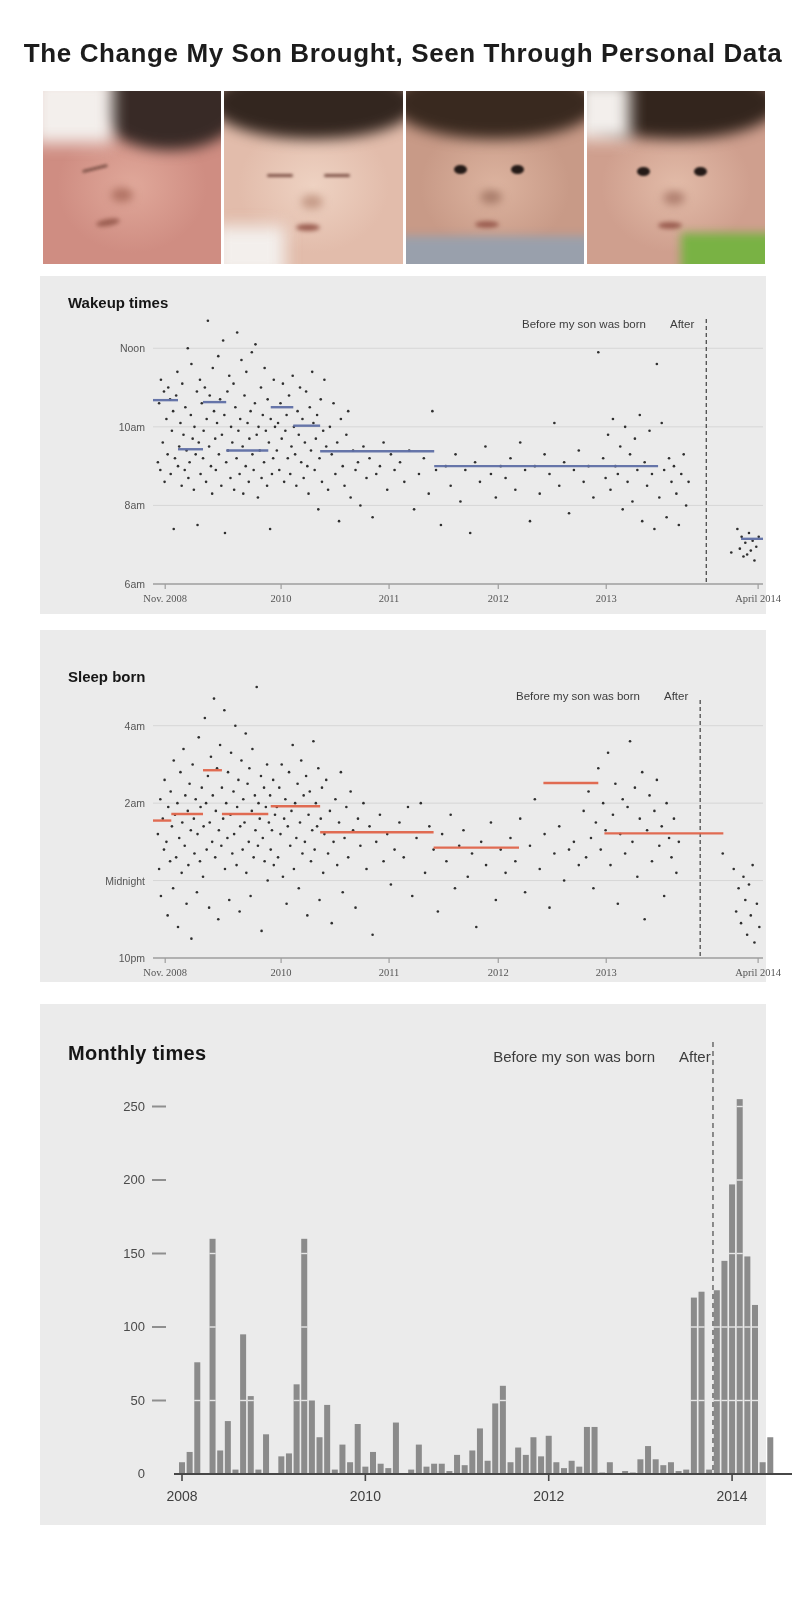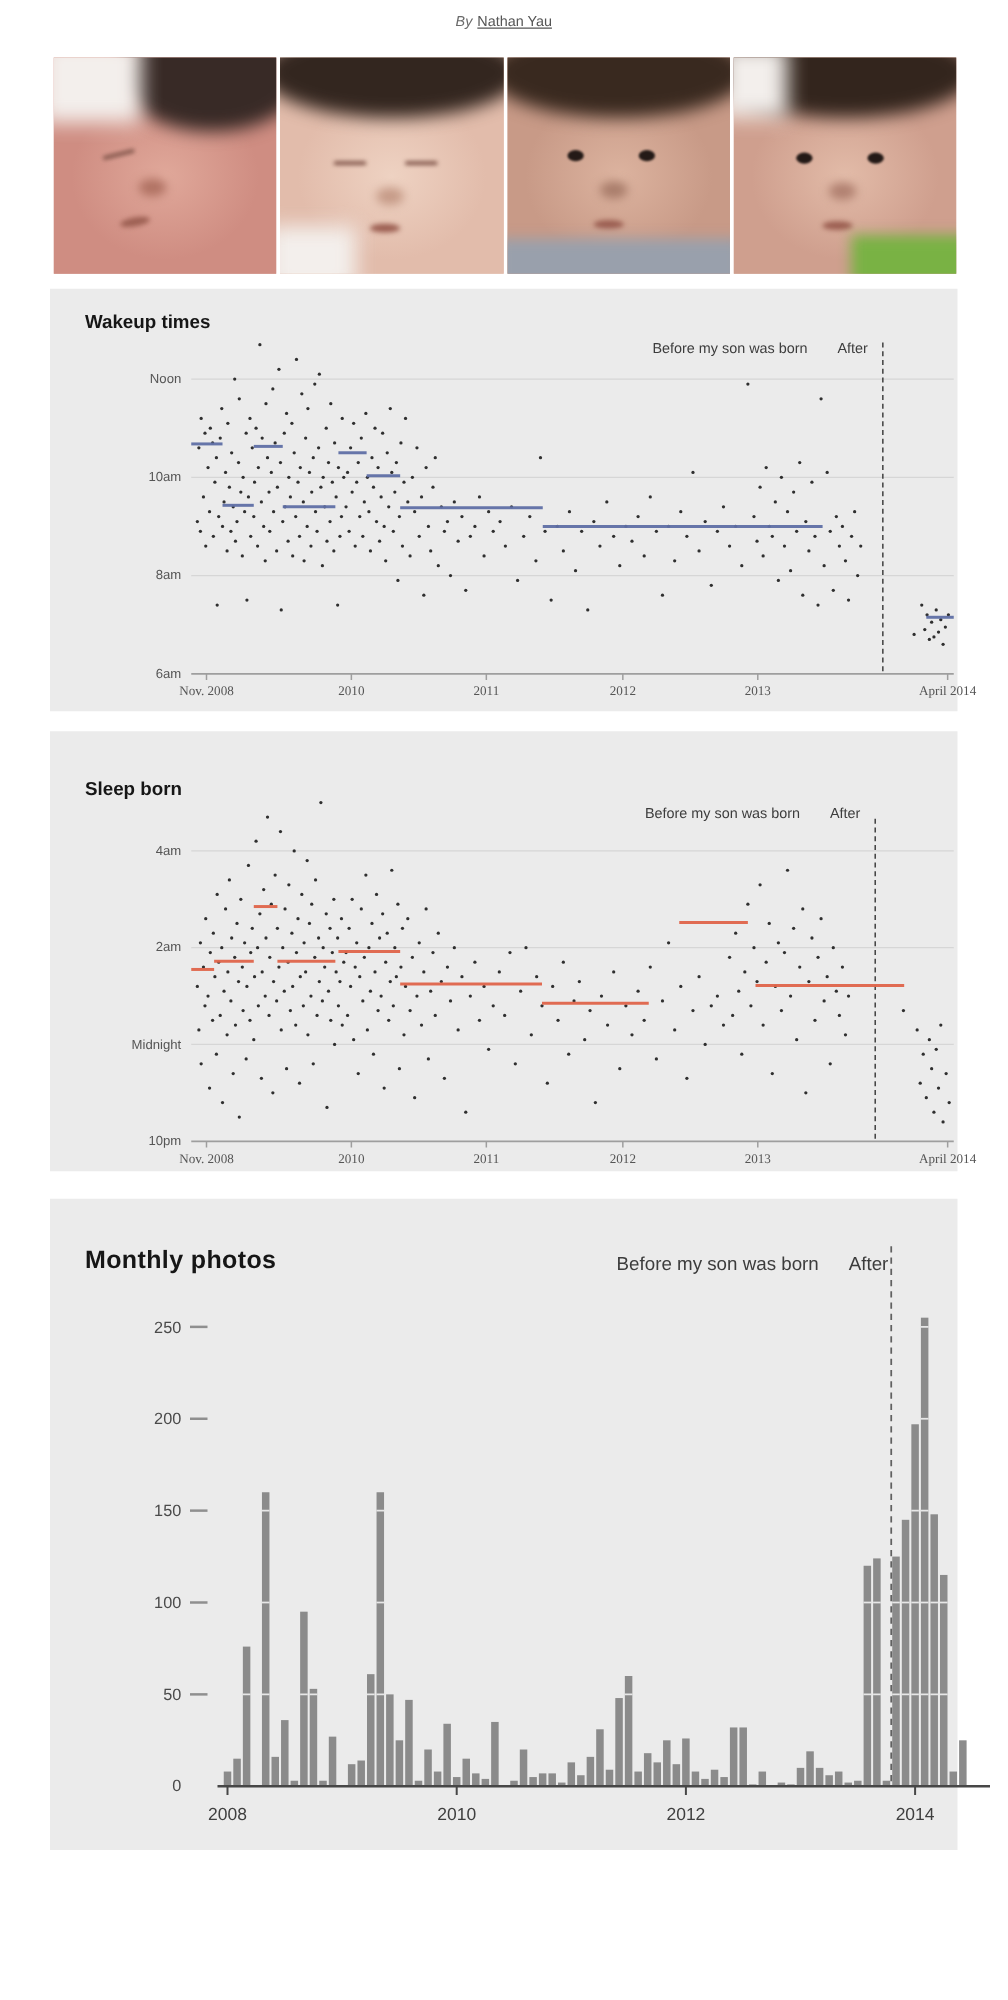--- a/index.html
+++ b/index.html
@@ -44,23 +44,21 @@
   .tick-label{position:absolute;color:#555;font-size:10.5px;white-space:nowrap;}
   .tick-label.right{text-align:right;}
   .tick-label.center{transform:translateX(-50%);text-align:center;font-family:Liberation Serif, serif;}
   .photos-ylab{position:absolute;color:#4a4a4a;font-size:13px;text-align:right;width:40px;}
   .photos-xlab{position:absolute;color:#3f3f3f;font-size:14px;transform:translateX(-50%);}
 </style>
 </head>
 <body>
 <div class="page">
 
-  <div class="byline">
-    <span class="by">By</span><span class="author">Nathan Yau</span>
-  </div>
+  <h1 class="main-title">The Change My Son Brought, Seen Through Personal Data</h1>
 
   <div class="photo-strip" id="photo-strip">
     <div class="photo" style="--skin: #cf8d82; --cheek: #e0a89a; --hair: #382a26; --shade: #b07263;">
       <div class="face"></div>
       <div class="hair" style="left:30%;right:-12%;top:-18%;height:52%;"></div>
       <div class="patch" style="left:-6%;top:-8%;width:45%;height:38%;"></div>
       <div class="eyeline" style="left:22%;top:44%;transform:rotate(-14deg);"></div>
       <div class="nose" style="left:38%;top:56%;"></div>
       <div class="mouth" style="left:30%;top:74%;transform:rotate(-10deg);"></div>
     </div>
@@ -693,21 +691,21 @@
           <line x1="133.93" y1="183.98285714285714" x2="180.29000000000002" y2="183.98285714285714" stroke="#e0654a" stroke-width="2.4" opacity="0.95"></line>
           <line x1="182.73000000000002" y1="176.24" x2="232.14000000000001" y2="176.24" stroke="#e0654a" stroke-width="2.4" opacity="0.95"></line>
           <line x1="232.14000000000001" y1="202.17857142857142" x2="345.6" y2="202.17857142857142" stroke="#e0654a" stroke-width="2.4" opacity="0.95"></line>
           <line x1="345.6" y1="217.6642857142857" x2="431" y2="217.6642857142857" stroke="#e0654a" stroke-width="2.4" opacity="0.95"></line>
           <line x1="455.40000000000003" y1="153.01142857142855" x2="510.3" y2="153.01142857142855" stroke="#e0654a" stroke-width="2.4" opacity="0.95"></line>
           <line x1="516.4" y1="203.34" x2="635.35" y2="203.34" stroke="#e0654a" stroke-width="2.4" opacity="0.95"></line>
         </svg></div>
   </section>
 
   <section class="panel panel-photos">
-    <h2>Monthly photos</h2>
+    <h2>Monthly times</h2>
     <div class="annot big" style="top:44px;right:111px;">Before my son was born</div>
     <div class="annot big" style="top:44px;left:639px;">After</div>
     <div class="chart-layer" id="photos-host" style="width: 726px; height: 521px;"><div class="photos-ylab" style="left: 17px; top: 94.5px;">250</div><div class="photos-ylab" style="left: 17px; top: 168px;">200</div><div class="photos-ylab" style="left: 17px; top: 241.5px;">150</div><div class="photos-ylab" style="left: 17px; top: 315px;">100</div><div class="photos-ylab" style="left: 17px; top: 388.5px;">50</div><div class="photos-ylab" style="left: 17px; top: 462px;">0</div><div class="photos-xlab" style="left: 94px; top: 484px;">2008</div><div class="photos-xlab" style="left: 277.36px; top: 484px;">2010</div><div class="photos-xlab" style="left: 460.72px; top: 484px;">2012</div><div class="photos-xlab" style="left: 644.08px; top: 484px;">2014</div><svg width="726" height="521">
           <line x1="64" y1="102.5" x2="78" y2="102.5" stroke="#8f8f8f" stroke-width="2"></line>
           <line x1="64" y1="176" x2="78" y2="176" stroke="#8f8f8f" stroke-width="2"></line>
           <line x1="64" y1="249.5" x2="78" y2="249.5" stroke="#8f8f8f" stroke-width="2"></line>
           <line x1="64" y1="323" x2="78" y2="323" stroke="#8f8f8f" stroke-width="2"></line>
           <line x1="64" y1="396.5" x2="78" y2="396.5" stroke="#8f8f8f" stroke-width="2"></line>
           <rect x="91" y="458.24" width="6" height="11.76" fill="#8b8b8b"></rect>
           <rect x="98.64" y="447.95" width="6" height="22.05" fill="#8b8b8b"></rect>

